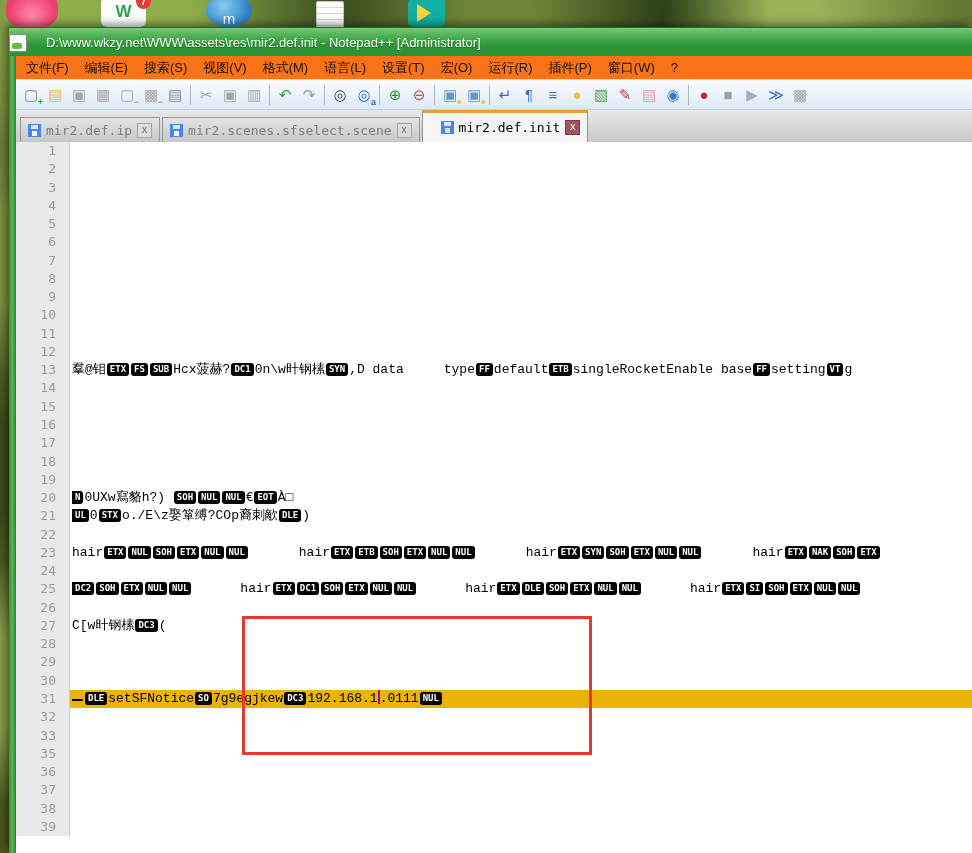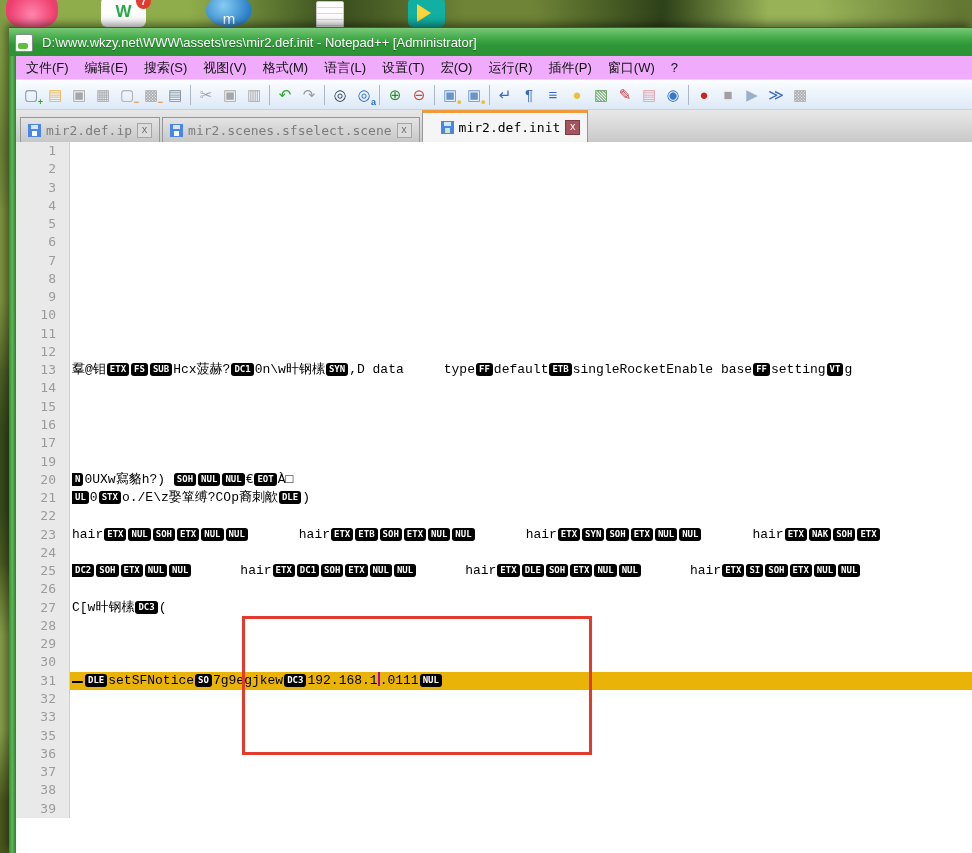--- a/index.html
+++ b/index.html
@@ -41,31 +41,31 @@
   .doc-orange:after{content:"";position:absolute;left:7px;top:6px;width:14px;height:14px;border-radius:50%;
     border:4px solid #f2a33c;}
   .ornament{left:884px;top:-4px;width:42px;height:31px;border-radius:50%;
     background:radial-gradient(circle at 35% 30%,#9cd4f4,#2a6ac0 80%);position:relative;}
   .ornament:after{content:"";position:absolute;right:-2px;top:-2px;width:12px;height:12px;border-radius:50%;
     border:3px solid #e8c832;}
 
   
   .win{position:absolute;left:9px;top:27px;width:963px;height:826px;
     box-shadow:-3px -3px 8px rgba(0,0,0,.45);}
-  .titlebar{height:29px;display:flex;align-items:center;gap:9px;padding-left:6px;
+  .titlebar{height:29px;display:flex;align-items:center;gap:19px;
     background:linear-gradient(180deg,#79c878 0,#43ab49 35%,#2e9637 60%,#2c9334 100%);
     border-top:1px solid #1d6f25;color:#fff;font-size:13px;white-space:nowrap;overflow:hidden;
     text-shadow:0 1px 1px rgba(0,0,0,.35);}
   .npp-ico{width:16px;height:16px;background:#fdfdfd;border:1px solid #888;border-radius:2px;position:relative;flex:none;}
   .npp-ico:after{content:"";position:absolute;left:2px;bottom:2px;width:10px;height:6px;background:#5fbf3f;border-radius:2px;}
   .green-edge{position:absolute;left:0;top:29px;bottom:0;width:7px;
     background:linear-gradient(90deg,#2e8f30,#5cb854 45%,#2e7f2e);}
   .client{position:absolute;left:7px;top:29px;right:0;bottom:0;display:flex;flex-direction:column;background:#f0f0f0;}
 
-  .menubar{height:23px;flex:none;background:#f0abfc;border-bottom:1px solid #dcdcdc;
+  .menubar{height:23px;flex:none;background:#f97316;border-bottom:1px solid #dcdcdc;
     display:flex;align-items:center;font-size:13px;color:#111;padding-left:2px;}
   .menu-item{padding:2px 8px;}
 
   .toolbar{height:29px;flex:none;display:flex;align-items:center;padding-left:3px;
     background:linear-gradient(180deg,#fbfdff,#dde9f7);border-bottom:1px solid #c4d2e4;}
   .tbtn{width:24px;height:22px;display:flex;align-items:center;justify-content:center;
     font-size:15px;position:relative;flex:none;}
   .tbtn .bdg{position:absolute;right:0;bottom:-1px;font-size:9px;font-weight:bold;}
   .tsep{width:1px;height:20px;background:#a9b7c7;margin:0 3px;flex:none;}
 
@@ -255,20 +255,24 @@
         </div>
         <div class="row">
           <span class="gutter">16</span>
           <span class="code"></span>
         </div>
         <div class="row">
           <span class="gutter">17</span>
           <span class="code"></span>
         </div>
         <div class="row">
+          <span class="gutter">18</span>
+          <span class="code"></span>
+        </div>
+        <div class="row">
           <span class="gutter">19</span>
           <span class="code"></span>
         </div>
         <div class="row">
           <span class="gutter">20</span>
           <span class="code"><span class="ctrl partial">N</span><span class="txt">0UXw寫貉h?) </span><span class="ctrl">SOH</span><span class="ctrl">NUL</span><span class="ctrl">NUL</span><span class="txt">€</span><span class="ctrl">EOT</span><span class="txt">À□</span></span>
         </div>
         <div class="row">
           <span class="gutter">21</span>
           <span class="code"><span class="ctrl partial">UL</span><span class="txt">0</span><span class="ctrl">STX</span><span class="txt">o./E\z娶箪缚?COp裔刺歒</span><span class="ctrl">DLE</span><span class="txt">)</span></span>

